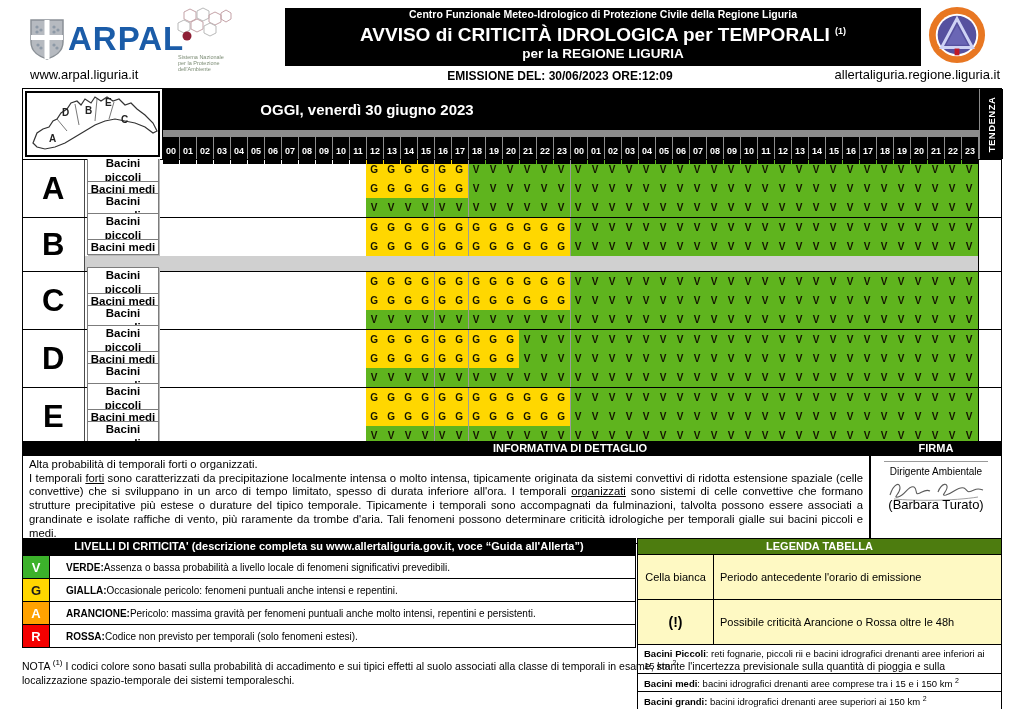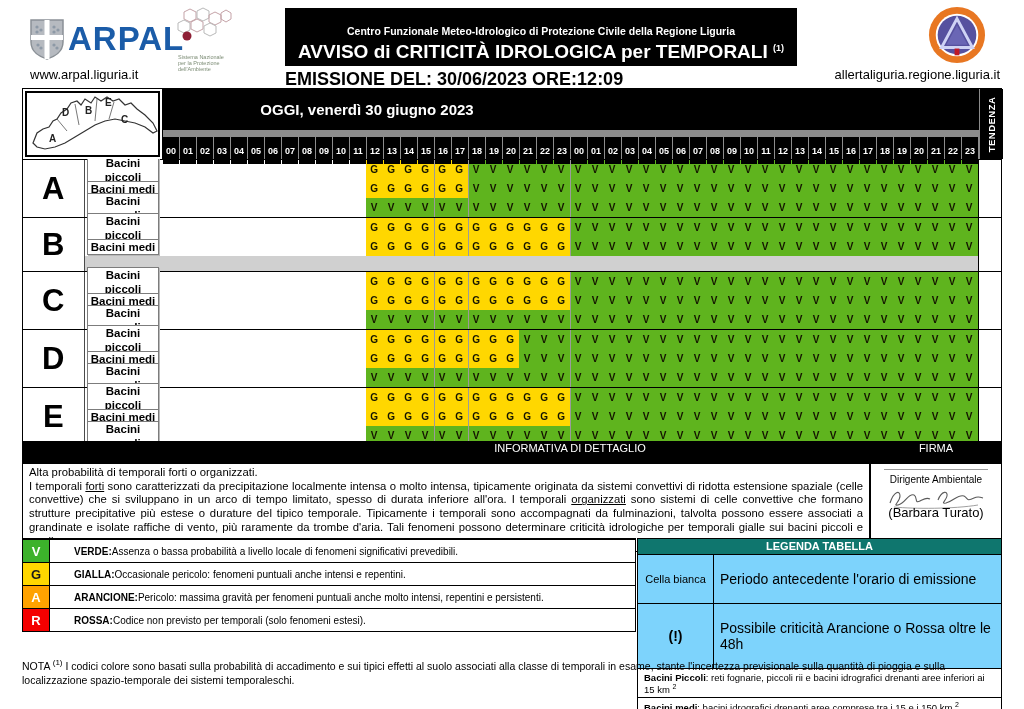--- a/index.html
+++ b/index.html
@@ -5,28 +5,28 @@
   *{margin:0;padding:0;box-sizing:border-box}
   html,body{background:#fff}
   body{font-family:"Liberation Sans",sans-serif;color:#000}
   .page{position:relative;width:1024px;height:709px;background:#fff;overflow:hidden}
 
   
   .arpal{position:absolute;left:28px;top:18px;display:flex;align-items:center;gap:2px}
   .arpal-text{font-size:33px;font-weight:bold;color:var(--arpal-blue);letter-spacing:1px}
   .snpa{position:absolute;left:160px;top:6px;width:100px;text-align:left}
   .snpa-caption{font-size:5.5px;color:#7d8d76;line-height:6px;margin-left:18px}
-  .titlebox{position:absolute;left:285px;top:8px;width:512px;height:58px;background:#000;color:#fff;text-align:center;padding-top:17px}
+  .titlebox{position:absolute;left:285px;top:8px;width:636px;height:58px;background:#000;color:#fff;text-align:center;padding-top:0}
   .titlebox .t1{font-size:10.5px;font-weight:bold}
   .titlebox .t2{font-size:19px;font-weight:bold;line-height:22px}
   .titlebox .t2 sup{font-size:9px}
   .titlebox .t3{font-size:13.5px;font-weight:bold;line-height:15px}
   .pclogo{position:absolute;left:928px;top:6px}
   .link-left{position:absolute;left:30px;top:67px;font-size:13px}
-  .emission{position:absolute;left:285px;top:69px;width:550px;text-align:left;font-size:18px;font-weight:bold}
+  .emission{position:absolute;left:285px;top:69px;width:550px;text-align:center;font-size:12px;font-weight:bold}
   .link-right{position:absolute;right:24px;top:67px;font-size:13px}
 
   
   .maintable{position:absolute;left:22px;top:88px;width:980px;border:1px solid #000;background:#fff}
   .thead{position:relative;height:70px;background:#000}
   .map-cell{position:absolute;left:0;top:0;width:140px;height:70px;background:#fff;border-right:1px solid #000;padding:2px}
   .map-inner{width:100%;height:100%;border:2px solid #000}
   .dayhead{position:absolute;top:0;height:41px;background:#000;color:#fff;font-weight:bold;font-size:15px;display:flex;align-items:center;justify-content:center}
   .dayhead.today{left:140px;width:408px}
   .dayhead.tomorrow{left:548px;width:408px;border-left:1px solid #8b8b8b}
@@ -44,48 +44,48 @@
   .cells{display:flex}
   .cell{width:17px;height:19px;display:flex;align-items:center;justify-content:center;font-weight:bold;font-size:10px;color:#141400}
   .cell.G{background:var(--giallo)}
   .cell.V{background:var(--verde)}
   .cell.sep{box-shadow:inset 1px 0 0 #9b9b9b}
   .grayrow{height:15px;background:var(--gray);width:893px}
   .tcell{width:24px;border-left:1px solid #000;background:#fff}
 
   
   .info{position:absolute;left:22px;top:441px;width:980px}
-  .info-head{position:relative;height:23px;background:#000;color:#fff;font-weight:normal;font-size:11px}
+  .info-head{position:relative;height:15px;background:#000;color:#fff;font-weight:bold;font-size:11px}
   .info-head .l{position:absolute;left:140px;width:816px;text-align:center;top:1px}
   .info-head .r{position:absolute;left:848px;width:132px;text-align:center;top:1px}
   .info-body{display:flex}
   .info-text{width:848px;border:1px solid #000;border-top:none;padding:2px 6px 3px 6px;font-size:11.3px;line-height:13.7px;text-align:justify}
   .info-text .lead{font-weight:normal}
   .info-text .u{text-decoration:underline}
   .firma-box{width:132px;border:1px solid #000;border-top:none;border-left:1px solid #000;display:flex;flex-direction:column;align-items:center;padding-top:5px}
   .firma-rule{width:104px;height:1px;background:#9a9a9a;margin-bottom:4px}
   .firma-role{font-size:10px}
   .firma-name{font-size:13px;margin-top:-6px}
 
   
   .liv{position:absolute;left:22px;top:538px;width:614px;border:1px solid #000}
   .liv-head{background:#000;color:#fff;font-weight:bold;font-size:11px;text-align:center;height:16px;line-height:15px}
   .liv-row{display:flex;border-top:1px solid #000;height:23px;align-items:stretch;background:#fff}
   .liv-badge{width:27px;display:flex;align-items:center;justify-content:center;font-weight:bold;font-size:13px;border-right:1px solid #000}
-  .liv-desc{flex:1;display:flex;align-items:center;padding-left:24px;font-size:10px}
+  .liv-desc{flex:1;display:flex;align-items:center;padding-left:16px;font-size:10px}
   .liv-desc b{white-space:pre}
 
   
   .leg{position:absolute;left:637px;top:538px;width:365px;border:1px solid #000}
-  .leg-head{background:#0f766e;color:#fff;font-weight:bold;font-size:11px;text-align:center;height:15px;line-height:14px}
-  .leg-row{display:flex;border-top:1px solid #000;min-height:20px;align-items:stretch;background:#7dd3fc}
+  .leg-head{background:#4d7c0f;color:#fff;font-weight:bold;font-size:11px;text-align:center;height:15px;line-height:14px}
+  .leg-row{display:flex;border-top:1px solid #000;min-height:20px;align-items:stretch;background:#fef9c3}
   .leg-row.tall{min-height:26px}
   .leg-key{width:76px;border-right:1px solid #000;display:flex;align-items:center;justify-content:center;font-size:11px}
   .leg-key.bang{font-weight:bold;font-size:14px}
-  .leg-val{flex:1;display:flex;align-items:center;padding:16px 6px;font-size:14px}
+  .leg-val{flex:1;display:flex;align-items:center;padding:16px 6px;font-size:11px}
   .leg-full{border-top:1px solid #000;padding:3px 6px 2px 6px;font-size:9.5px;background:#fff}
   sup{font-size:7px}
 
   
   .nota{position:absolute;left:22px;top:656px;width:980px;font-size:10.5px;line-height:14.5px}
   .nota sup{font-size:8px}
 </style>
 </head>
 <body>
 
@@ -1050,20 +1050,21 @@
           <path d="M6,18 C10,6 16,5 16,11 C16,17 8,21 14,20 C22,18 24,8 30,10 C34,12 30,19 36,16 C40,14 42,12 46,14" fill="none" stroke="#5a5a5a" stroke-width="1.1"></path>
           <path d="M54,15 C58,5 64,6 63,11 C62,16 56,19 62,18 C70,16 74,9 80,11 C84,13 82,17 90,13 C94,11 96,12 99,13" fill="none" stroke="#5a5a5a" stroke-width="1.1"></path>
           <path d="M10,22 C30,24 70,24 94,20" fill="none" stroke="#777" stroke-width="0.7"></path>
         </svg>
         <div class="firma-name">(Barbara Turato)</div>
       </div>
     </div>
   </div>
 
   <div class="liv">
+    <div class="liv-head">LIVELLI DI CRITICITA' (descrizione completa su www.allertaliguria.gov.it, voce “Guida all'Allerta”)</div>
     <div>
         <div class="liv-row">
           <div class="liv-badge" style="background: rgb(60, 178, 43); color: rgb(255, 255, 255);">V</div>
           <div class="liv-desc">
             <b>VERDE:</b>
             <span> Assenza o bassa probabilità a livello locale di fenomeni significativi prevedibili.</span>
           </div>
         </div>
         <div class="liv-row">
           <div class="liv-badge" style="background: rgb(255, 215, 0); color: rgb(26, 26, 26);">G</div>

